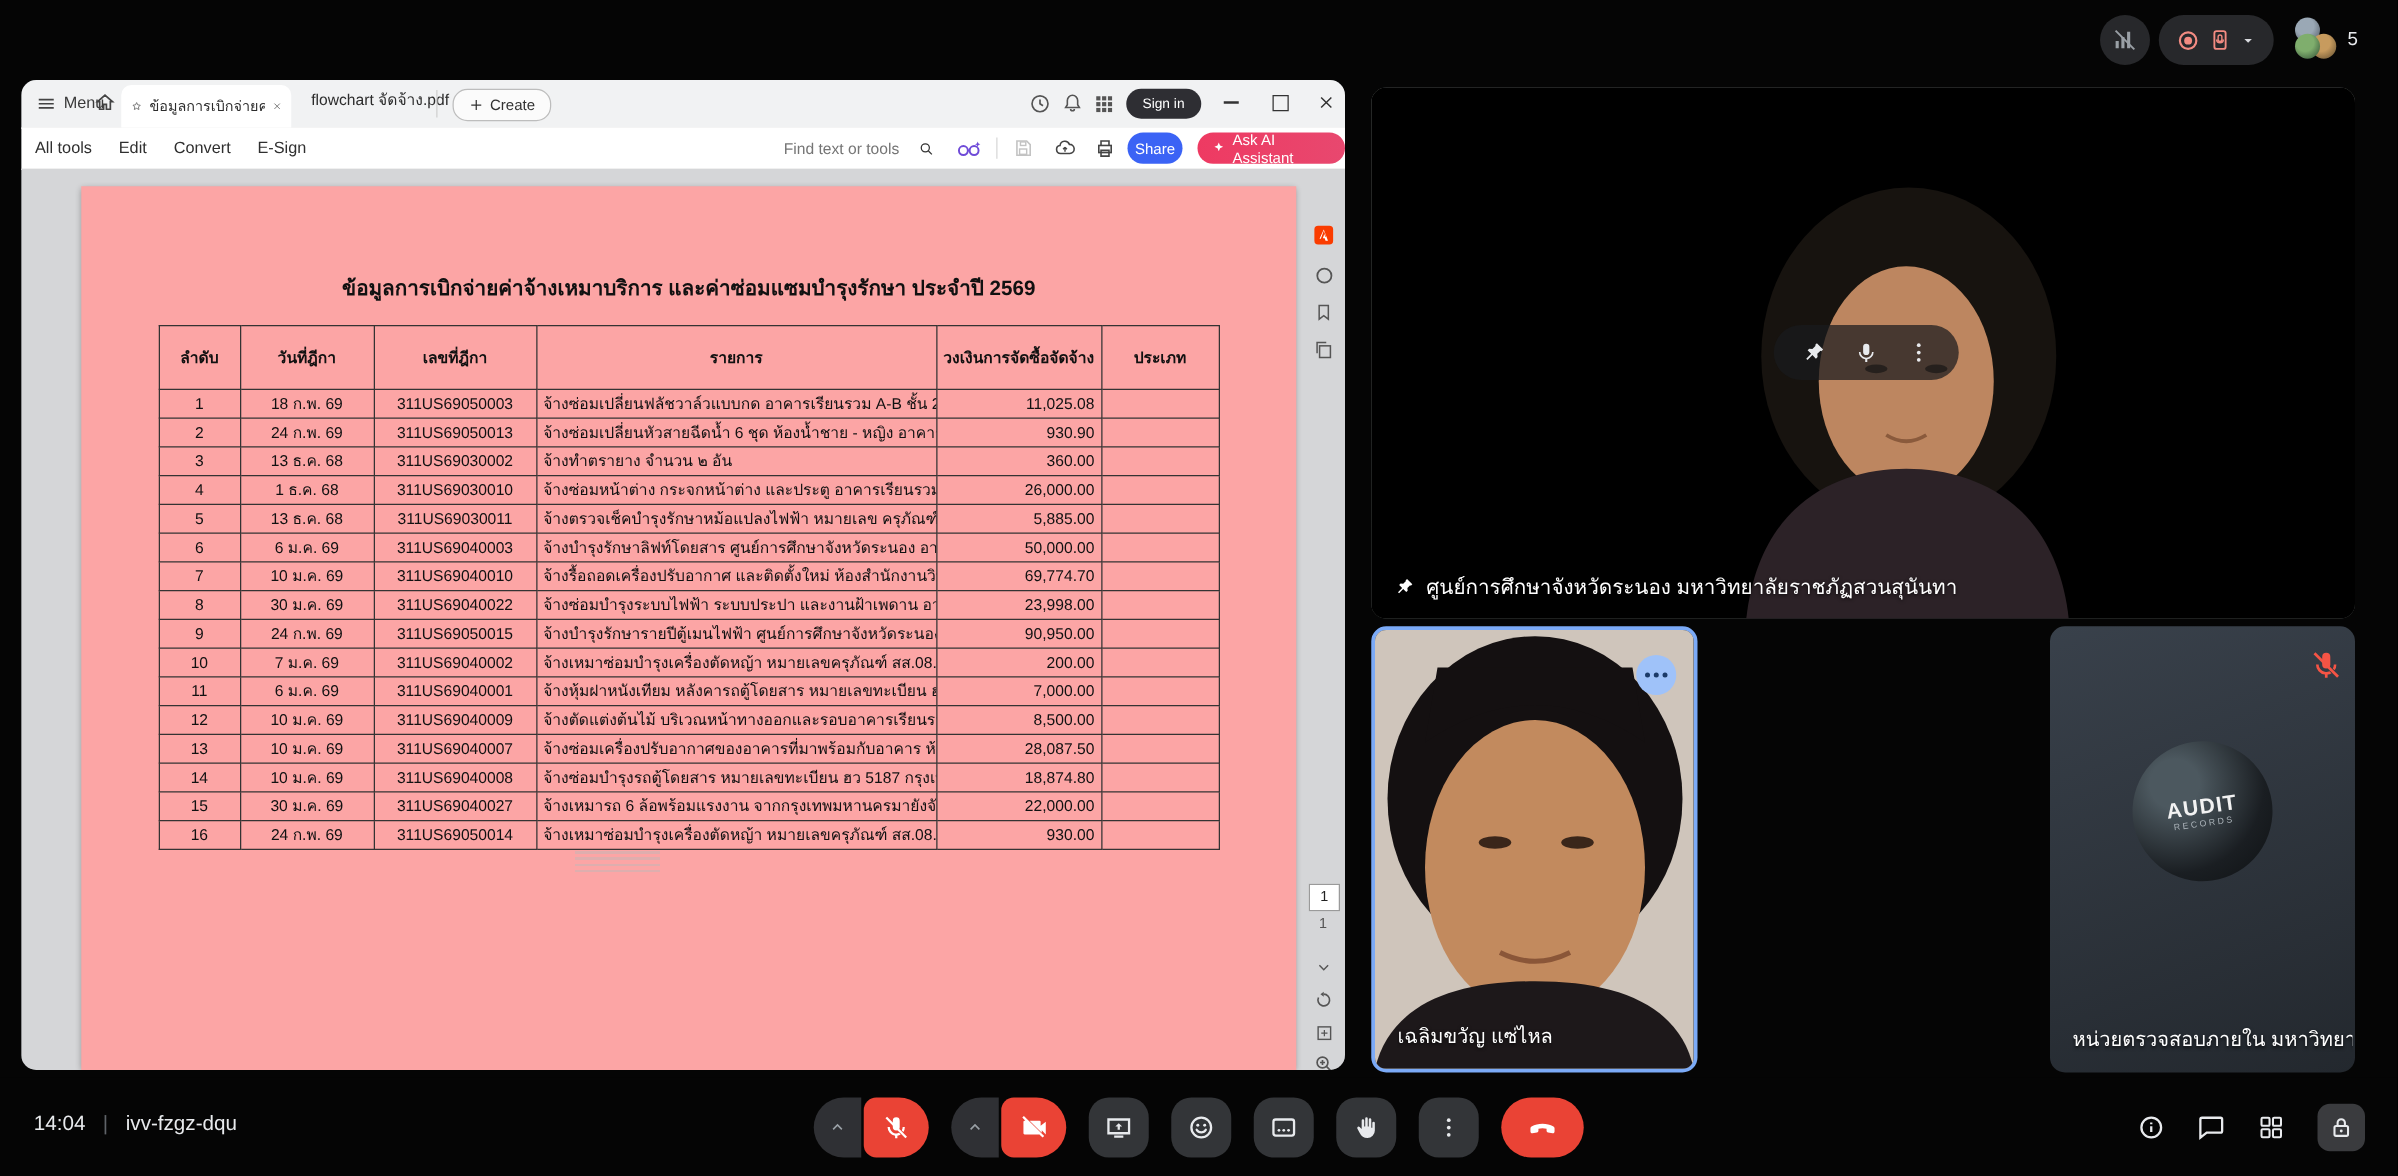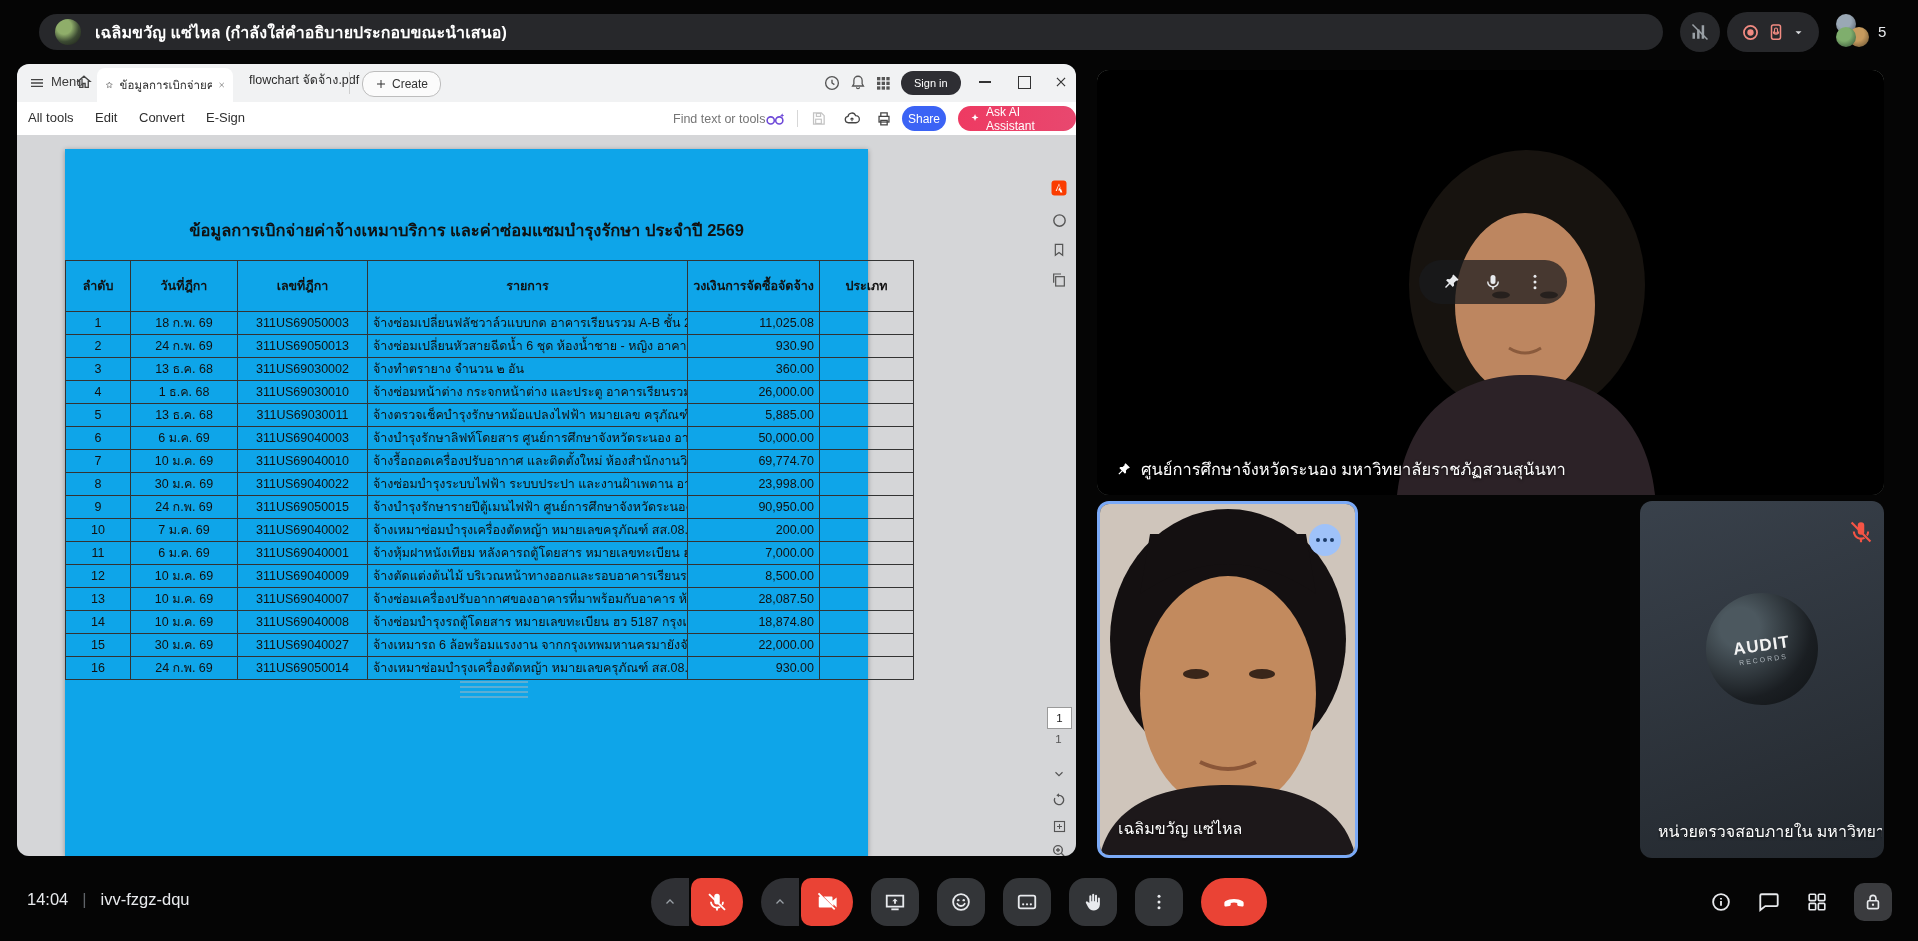--- a/index.html
+++ b/index.html
@@ -33,28 +33,28 @@
   .tab-active .ttl{font-size:11.5px;color:#2c2c2c;white-space:nowrap;overflow:hidden;max-width:92px;}
   .tab-idle{position:absolute;left:222px;top:0;height:31px;display:flex;align-items:center;padding:0 10px;font-size:12.5px;color:#2c2c2c;}
   .create-btn{position:absolute;left:345px;top:7px;height:24px;border:1px solid #bdbdbd;border-radius:12px;
               display:flex;align-items:center;gap:5px;padding:0 12px;font-size:12px;color:#333;background:#fbfbfb;}
   .signin{position:absolute;left:884px;top:7px;height:24px;border-radius:13px;background:#2e2e33;color:#fff;
           font-size:11px;display:flex;align-items:center;padding:0 13px;}
   .acb-toolbar{position:absolute;left:0;top:38px;width:100%;height:33px;background:#fff;border-bottom:1px solid #e4e4e4;}
   .nav-item{font-size:13px;color:#2f2f2f;position:absolute;top:8px;}
   .find-box{position:absolute;left:608px;top:5px;width:122px;height:23px;display:flex;align-items:center;gap:6px;}
   .find-box input{border:none;outline:none;font-size:12.5px;color:#444;width:100px;background:transparent;
-                  font-family:"Liberation Sans","DejaVu Sans",sans-serif;margin-left:46px;}
+                  font-family:"Liberation Sans","DejaVu Sans",sans-serif;}
   .share-pill{position:absolute;left:885px;top:4px;width:44px;height:25px;border-radius:13px;background:#3b63f5;
               color:#fff;font-size:12px;display:flex;align-items:center;justify-content:center;}
   .ai-pill{position:absolute;left:941px;top:4px;height:25px;border-radius:13px;
            background:linear-gradient(90deg,#ee3a62,#e8486f);color:#fff;font-size:12px;
            display:flex;align-items:center;gap:5px;padding:0 11px;}
   .acb-doc{position:absolute;left:0;top:71px;width:100%;height:721px;background:#d5d6d8;}
-  .page{position:absolute;left:48px;top:14px;width:803px;height:707px;background:#0ea5e9;
+  .page{position:absolute;left:48px;top:14px;width:972px;height:707px;background:#fca5a5;
         box-shadow:0 1px 5px rgba(0,0,0,.32);}
   .doc-title{margin:68px 0 17px 0;text-align:center;font-size:16.5px;font-weight:bold;color:#111;}
   table.exp{border-collapse:collapse;width:848px;margin:0 auto;table-layout:fixed;font-size:12.5px;color:#111;}
   table.exp th,table.exp td{border:1px solid #333;padding:1px 5px;overflow:hidden;white-space:nowrap;}
   table.exp th{font-weight:bold;height:48px;vertical-align:middle;text-align:center;font-size:12.5px;}
   table.exp td{height:20px;}
   tr.sec td{background:#ffff00;font-weight:bold;}
   td.c{text-align:center;} td.r{text-align:right;} td.l{text-align:left;}
   .smudge{position:absolute;left:395px;top:529px;width:68px;height:20px;opacity:.45;
           background:repeating-linear-gradient(0deg,#bbb 0 2px,transparent 2px 5px);filter:blur(.5px);}
@@ -92,24 +92,20 @@
   .endcall{width:66px;height:48px;border-radius:24px;background:#ea4335;display:flex;align-items:center;justify-content:center;}
   .br-icons{position:absolute;right:26px;top:0;height:79px;display:flex;align-items:center;gap:26px;}
   .hostctl{width:38px;height:38px;border-radius:10px;background:#3a3b3e;display:flex;align-items:center;justify-content:center;}
 </style>
 </head>
 <body>
 
 <div class="stage">
 
   <div class="topbar">
-    <div class="title-pill">
-      <span class="title-avatar"></span>
-      <span class="pill-title">เฉลิมขวัญ แซ่ไหล (กำลังใส่คำอธิบายประกอบขณะนำเสนอ)</span>
-    </div>
     <div class="circ-btn" style="left:1680px;top:12px;">
       <svg class="ic" width="20" height="20" viewBox="0 0 24 24">
         <path d="M3 20h3v-7H3v7zm5.5 0h3V9h-3v11zM14 20h3V4h-3v16z" fill="#9aa0a6"></path>
         <path d="M3.6 2.4l18 18-1.3 1.3-18-18z" fill="#9aa0a6"></path>
       </svg>
     </div>
     <div class="rec-pill">
       <svg class="ic" width="19" height="19" viewBox="0 0 24 24">
         <circle cx="12" cy="12" r="8.3" fill="none" stroke="#f28b82" stroke-width="2.2"></circle>
         <circle cx="12" cy="12" r="4" fill="#f28b82"></circle>

